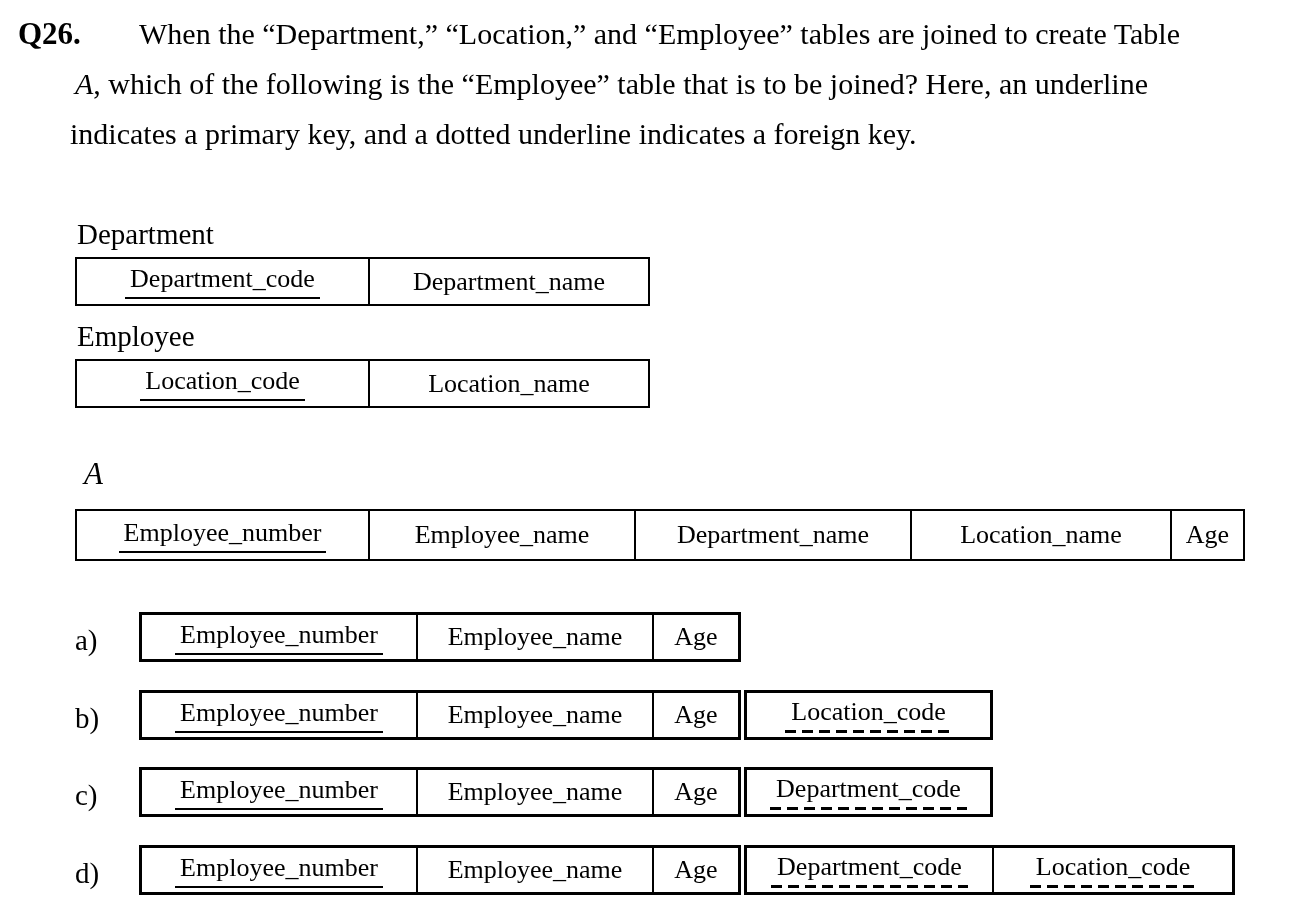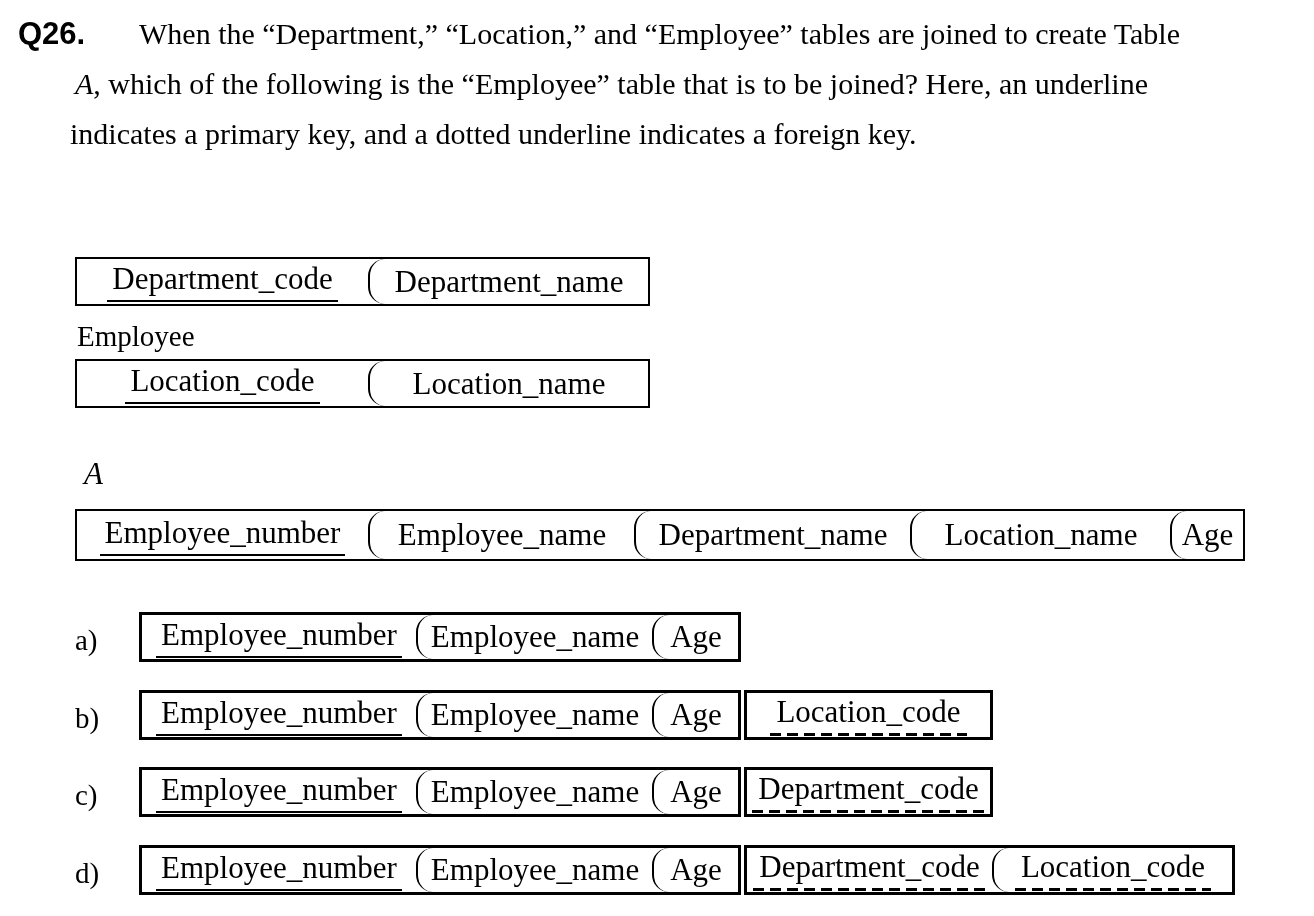--- a/index.html
+++ b/index.html
@@ -1,37 +1,37 @@
 <!DOCTYPE html>
 <html><head>
 <meta charset="utf-8">
 <style>
   html,body{margin:0;padding:0;background:#ffffff;}
   .page{position:relative;width:1314px;height:916px;background:#ffffff;color:#000;
         font-family:"Liberation Serif","DejaVu Serif",serif;overflow:hidden;}
 
   
-  .qnum{position:absolute;left:18px;top:14px;font-family:Liberation Sans, sans-serif;
+  .qnum{position:absolute;left:18px;top:14px;font-family:Liberation Serif, serif;
         font-weight:700;font-size:31px;line-height:40px;}
   .qline{position:absolute;font-size:30px;line-height:40px;white-space:nowrap;}
   .l1{left:139px;top:14px;}
   .l2{left:75px;top:64px;}
   .l3{left:70px;top:114px;}
   .it{font-style:italic;}
 
   
   .tlabel{position:absolute;font-size:29px;line-height:40px;}
   .dept-label{left:77px;top:214px;}
   .loc-label{left:77px;top:316px;}
   .a-label{left:84px;top:454px;font-style:italic;font-size:31px;}
 
   
   .tbl{position:absolute;display:flex;border:2px solid #000;background:#fff;}
   .tbl .cell{display:flex;align-items:center;justify-content:center;
-             border-left:2px solid #000;font-size:31px;white-space:nowrap;border-radius:17px;}
+             border-left:2px solid #000;font-size:26px;white-space:nowrap;}
   .tbl .cell:first-child{border-left:none;}
 
   .dept{left:75px;top:257px;}
   .loc{left:75px;top:359px;}
   .dept .cell,.loc .cell{height:45px;}
   .ta{left:75px;top:509px;}
   .ta .cell{height:48px;}
 
   
   .opt{border-width:3px;}
@@ -62,20 +62,21 @@
 </head>
 <body>
 
 <div class="page">
 
   <div class="qnum">Q26.</div>
   <div class="qline l2"><span class="it">A</span><span>, which of the following is the “Employee” table that is to be joined? Here, an underline</span></div>
   <div class="qline l1">When the “Department,” “Location,” and “Employee” tables are joined to create Table</div>
   <div class="qline l3">indicates a primary key, and a dotted underline indicates a foreign key.</div>
 
+  <div class="tlabel dept-label">Department</div>
   <div class="tbl dept">
     <div class="cell w291">
         <span class="pk">Department_code</span>
       </div>
     <div class="cell w278">
         <span>Department_name</span>
       </div>
   </div>
 
   <div class="tlabel loc-label">Employee</div>

